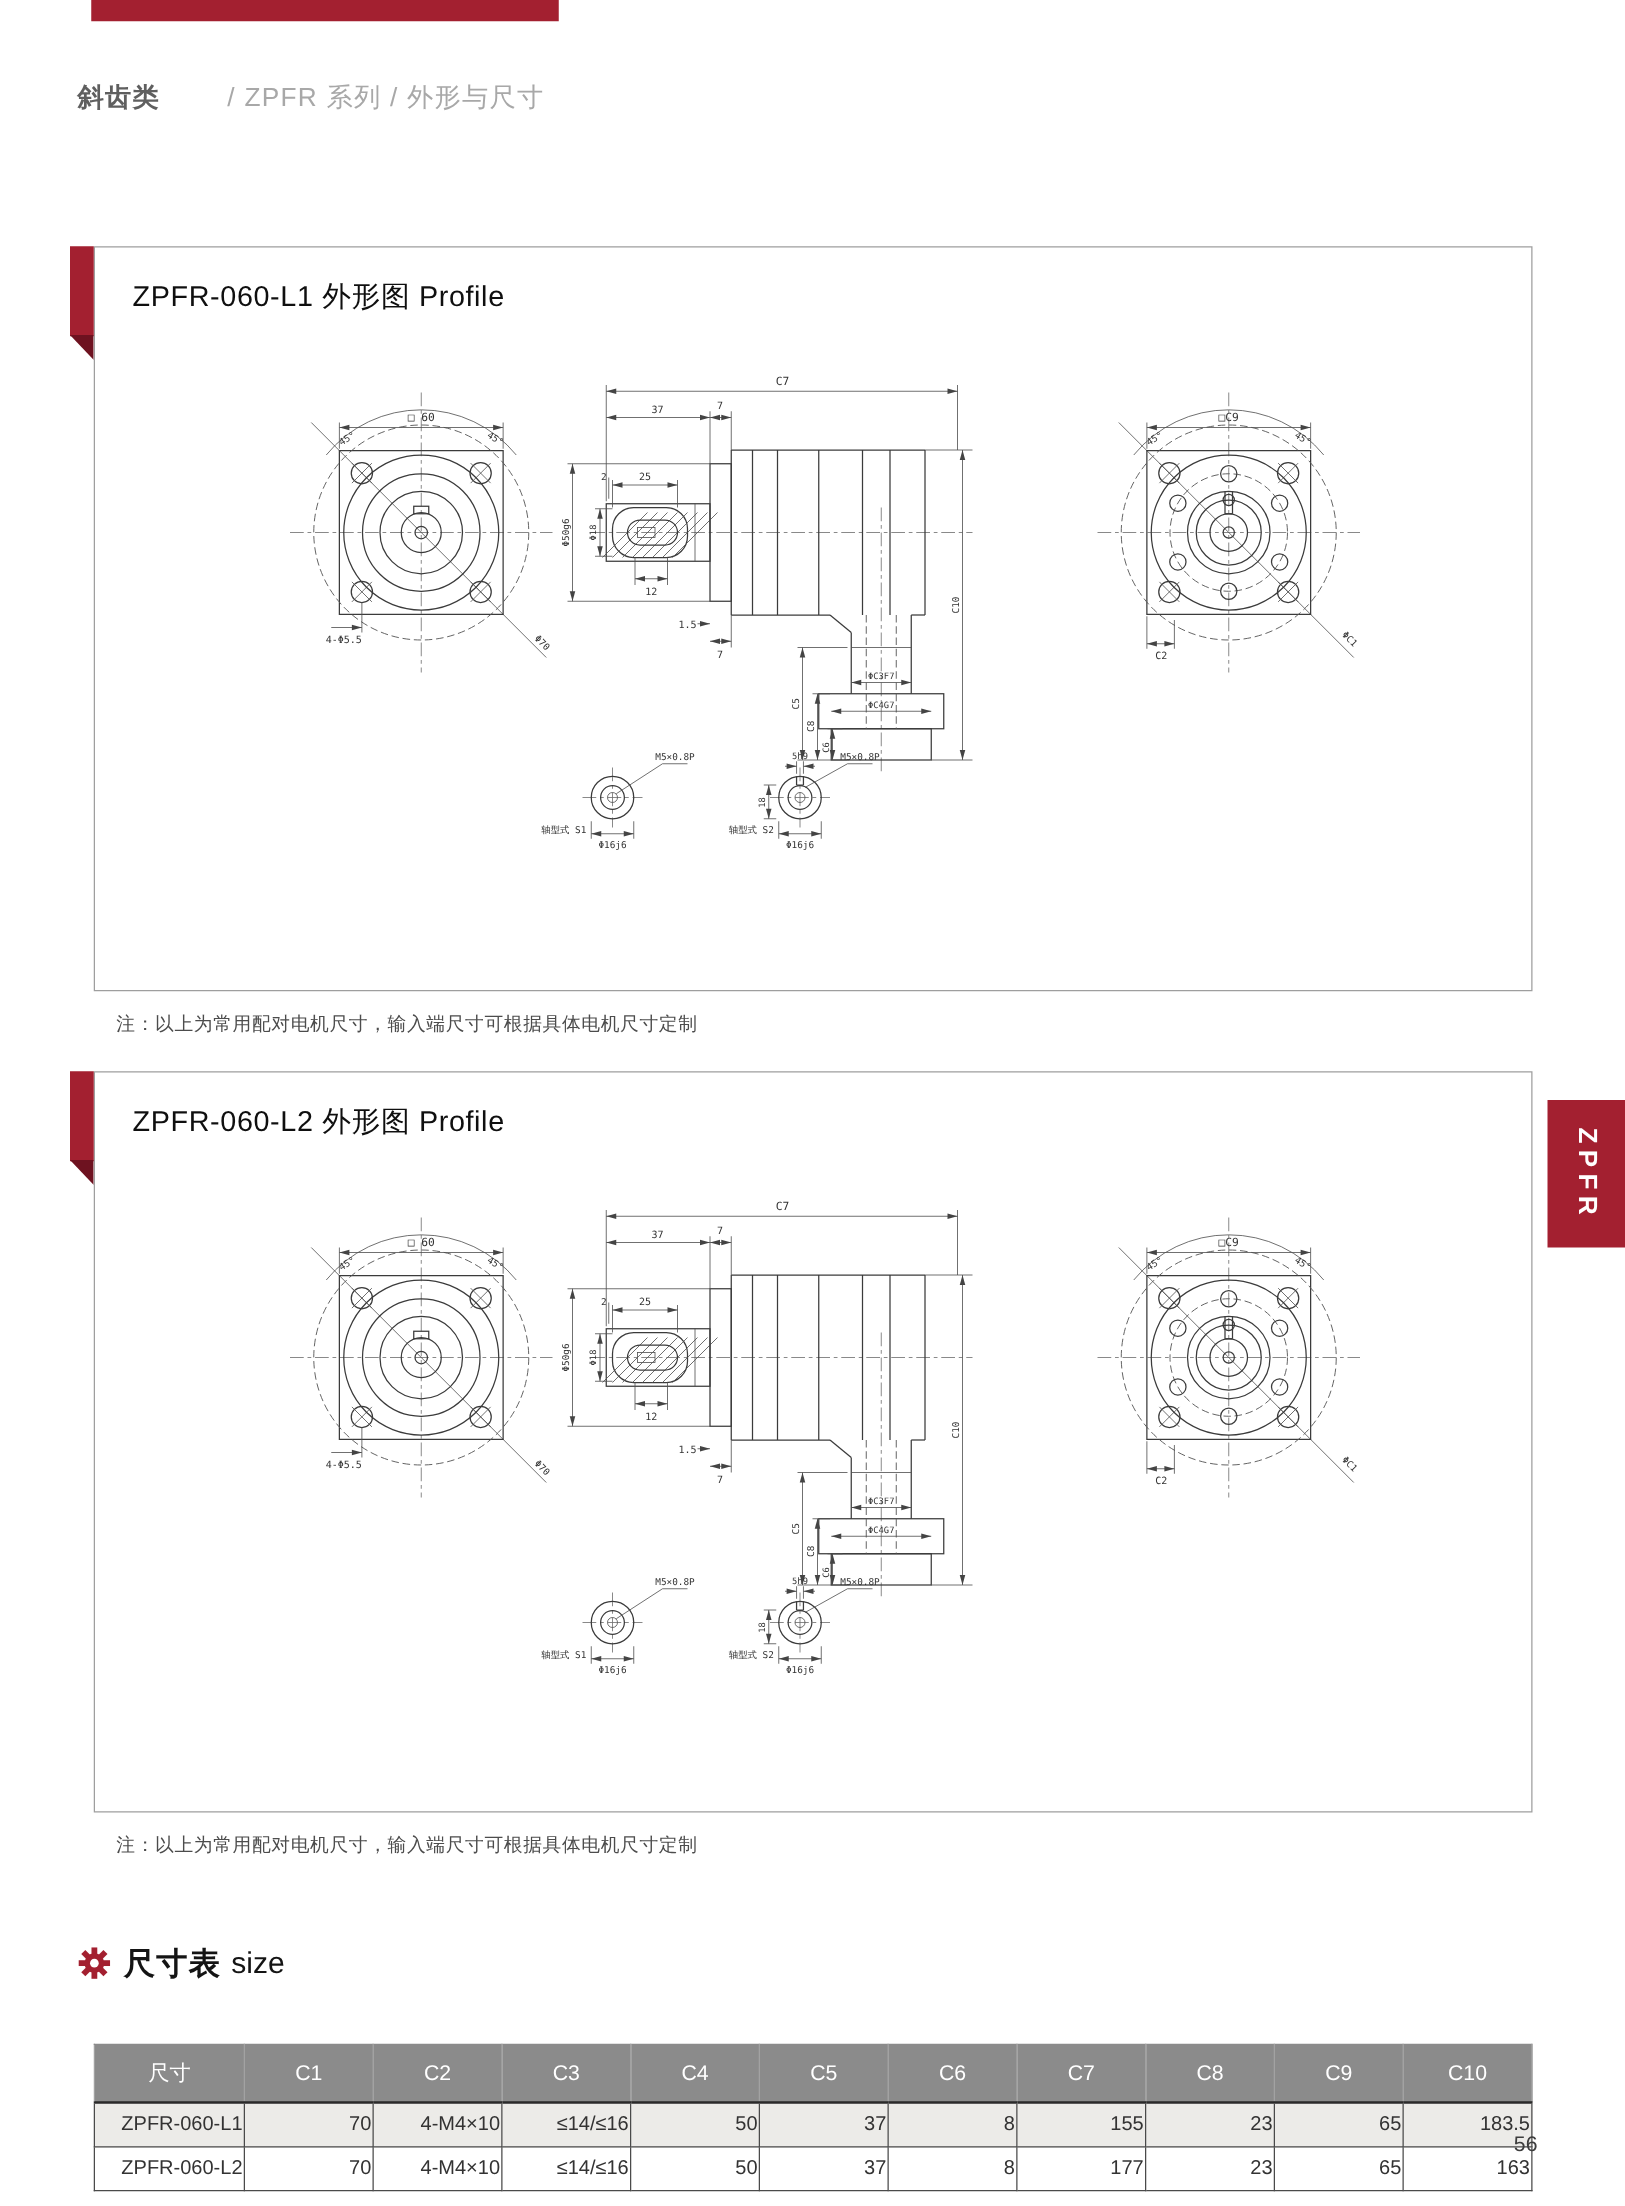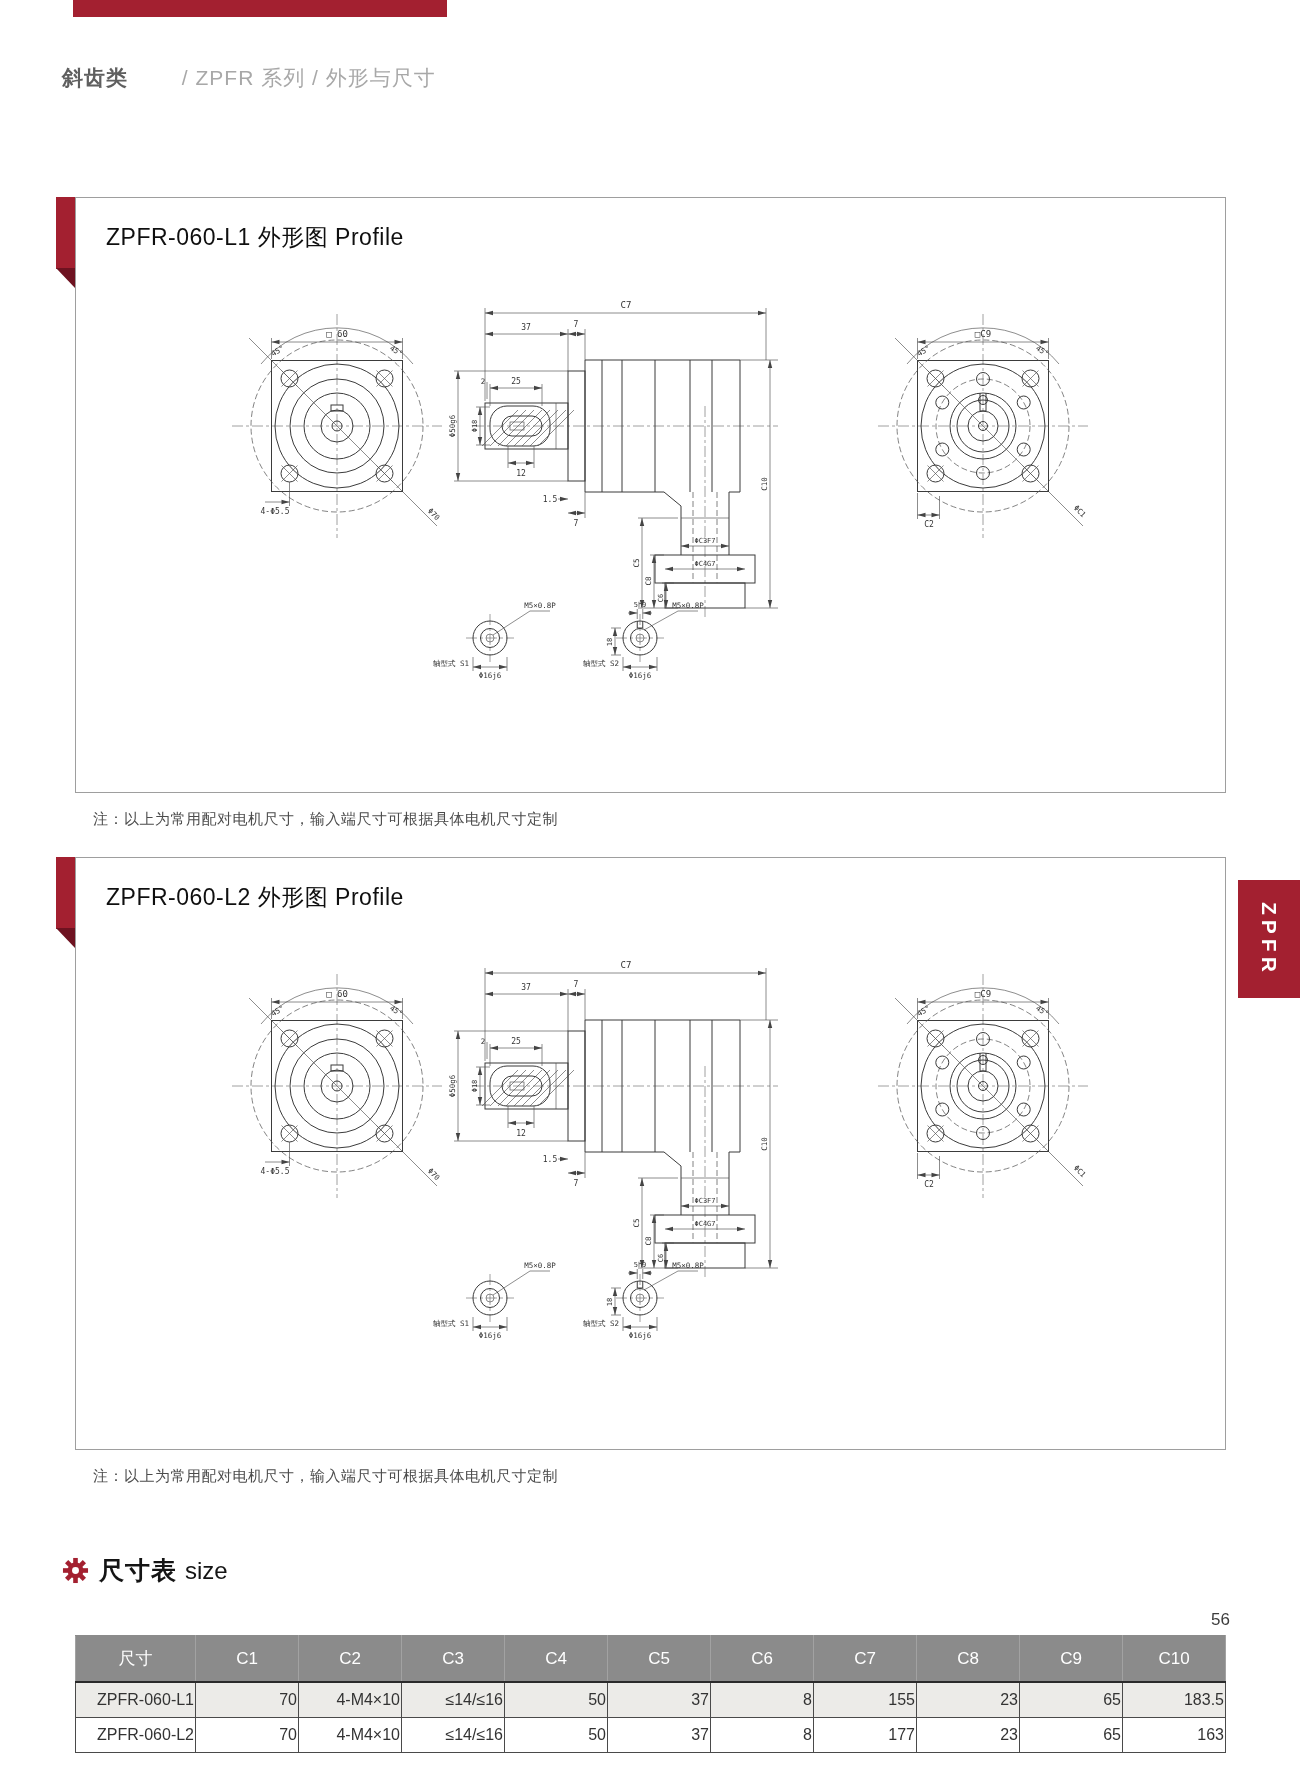--- a/index.html
+++ b/index.html
@@ -26,21 +26,21 @@
   .side-tab span{writing-mode:vertical-rl;color:#fff;font-size:21px;font-weight:bold;letter-spacing:5px;}
   .size-header{position:absolute;left:62px;top:1554px;display:flex;align-items:center;}
   .size-cn{font-size:25px;font-weight:bold;color:#141414;margin-left:10px;letter-spacing:1px;}
   .size-en{font-size:24px;color:#141414;margin-left:8px;}
   table.dim{position:absolute;left:75px;top:1635px;width:1151px;border-collapse:collapse;table-layout:fixed;}
   table.dim th{background:#8B8B8B;color:#fff;font-weight:normal;font-size:17px;height:43px;
                border-left:1px solid #a2a2a2;border-right:1px solid #a2a2a2;border-top:1px solid #8b8b8b;
                border-bottom:2px solid #2a2a2a;}
   table.dim td{font-size:16px;color:#333;height:32px;text-align:right;border:1px solid #4a4a4a;}
   table.dim tbody tr.alt{background:#ECEBE8;}
-  .page-num{position:absolute;left:1140px;top:1610px;width:90px;text-align:right;font-size:17px;color:#3d3d3d;}
+  .page-num{position:absolute;left:1140px;top:1706px;width:90px;text-align:right;font-size:17px;color:#3d3d3d;}
   
   .ln{stroke:#3b3b3b;stroke-width:1;fill:none;}
   .lt{stroke:#4f4f4f;stroke-width:.65;fill:none;}
   .cl{stroke:#6e6e6e;stroke-width:.65;fill:none;stroke-dasharray:11 3 3 3;}
   .hd{stroke:#5a5a5a;stroke-width:.75;fill:none;stroke-dasharray:6 3;}
   .arr{fill:#444;stroke:none;}
   .dtxt{font-family:"DejaVu Sans Mono","Liberation Mono",monospace;fill:#333;}
 </style>
 </head>
 <body>

